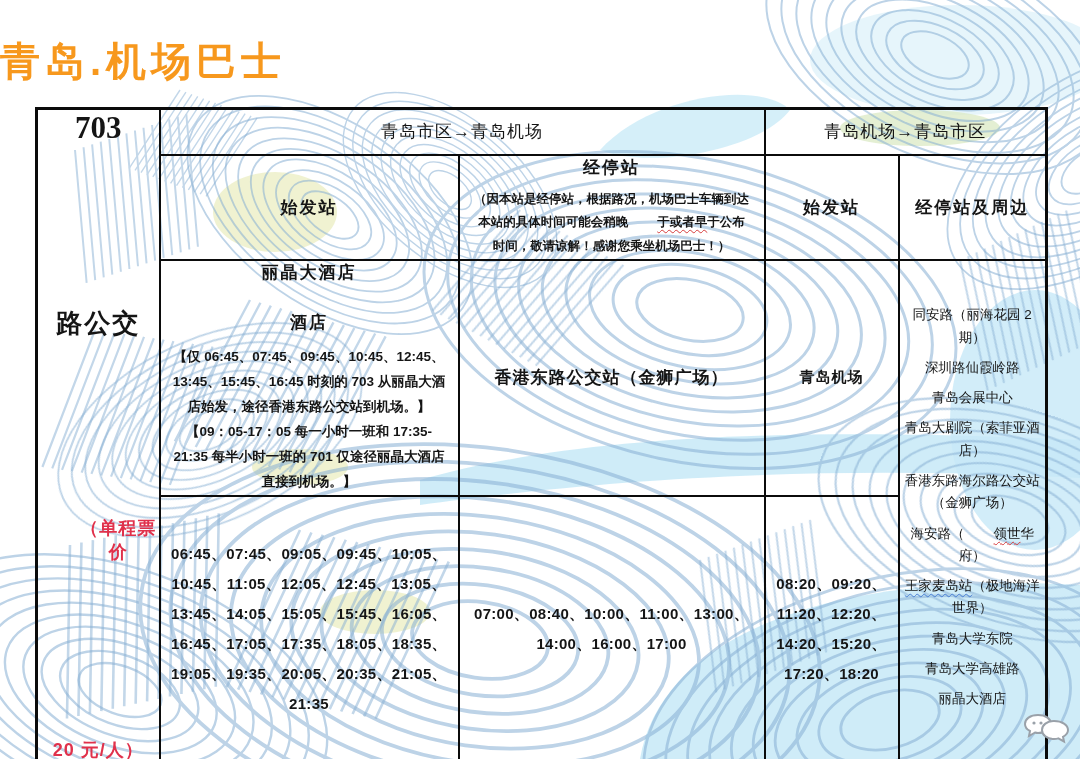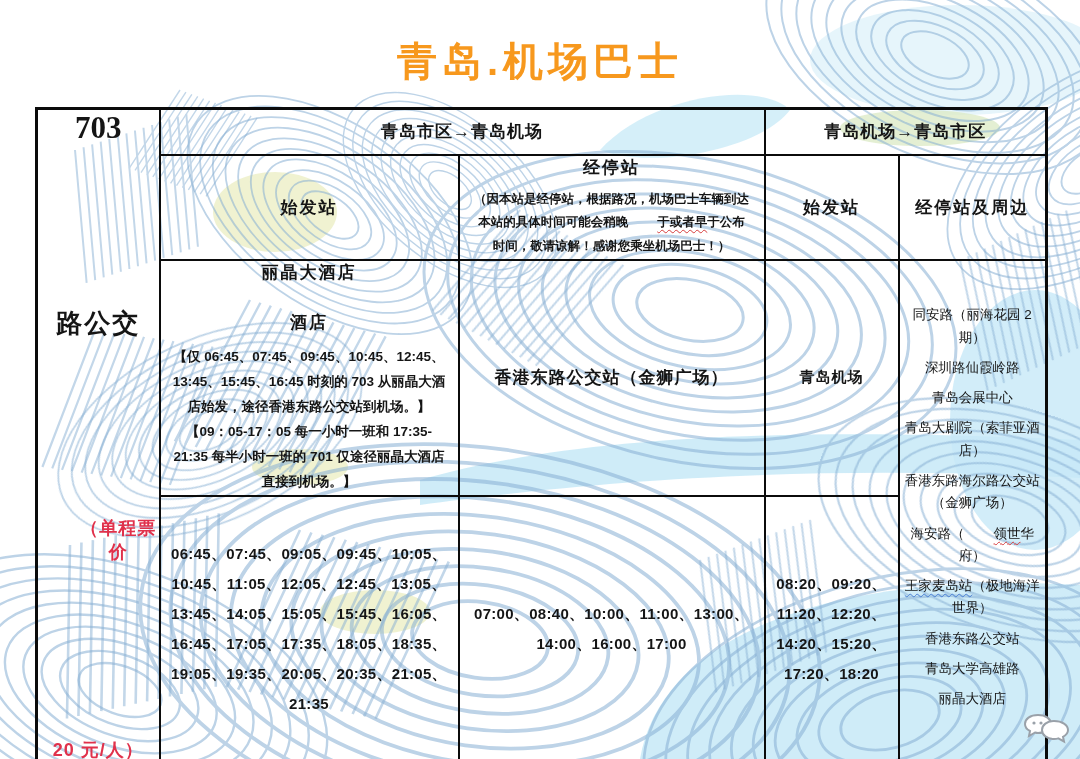--- a/index.html
+++ b/index.html
@@ -4,38 +4,38 @@
 <style>
   html,body{margin:0;padding:0;background:#ffffff;}
   body{
     width:1080px;height:759px;position:relative;overflow:hidden;
     font-family:"Liberation Sans","DejaVu Sans",sans-serif;color:#151515;
   }
   
   .bg{position:absolute;left:0;top:0;z-index:0;}
   
   .page-title{
-    position:absolute;top:34px;left:0;width:100%;text-align:center;
+    position:absolute;top:34px;left:0;width:100%;text-align:left;
     font-size:40px;font-weight:bold;color:#F7981D;letter-spacing:5px;z-index:2;
   }
   
   table.timetable{
     position:absolute;left:35px;top:107px;width:1010px;height:590px;
     border-collapse:collapse;table-layout:fixed;z-index:1;background:transparent;
   }
   table.timetable td{border:2.5px solid #0b0b0b;padding:0;text-align:center;vertical-align:middle;}
   table.timetable{border:3px solid #0b0b0b;}
   .vcenter{display:flex;flex-direction:column;justify-content:space-between;height:100%;}
   
   .route-number{font-family:"Liberation Serif","DejaVu Serif",serif;font-size:31px;font-weight:bold;}
   .route-type{font-size:26px;font-weight:bold;margin-top:8px;letter-spacing:2px;}
   .fare-line{color:#E0314B;font-size:18px;font-weight:bold;margin-top:24px;letter-spacing:1px;padding-left:40px;}
   .fare-line2{color:#E0314B;font-size:18px;font-weight:bold;margin-top:22px;letter-spacing:1px;}
   
-  .dir-cell{font-size:17px;font-weight:bold;letter-spacing:1px;}
+  .dir-cell{font-size:17px;font-weight:normal;letter-spacing:1px;}
   .subhead-cell{vertical-align:top;padding-top:11px;}
   .subhead{font-size:17px;font-weight:bold;letter-spacing:2px;}
   .stop-note{font-size:12.5px;font-weight:bold;line-height:1.9;margin-top:9px;padding:0 14px;text-align:center;}
   
   .hotel-cell{vertical-align:top;padding-top:9px;}
   .hotel-line1,.hotel-line2{font-size:17px;font-weight:bold;letter-spacing:2px;}
   .hotel-line2{margin-top:27px;}
   .hotel-note{font-size:13.5px;font-weight:bold;line-height:1.85;margin-top:11px;padding:0 11px;text-align:center;}
   .transit-cell{font-size:17px;font-weight:bold;letter-spacing:1px;padding:0 30px;}
   .airport-cell{font-size:15px;font-weight:bold;letter-spacing:1px;}
@@ -165,21 +165,21 @@
     <td class="transit-cell">香港东路公交站（金狮广场）</td>
     <td class="airport-cell">青岛机场</td>
     <td rowspan="2" class="stations-cell">
           <div class="station"><span>同安路（丽海花园 2 期）</span></div>
           <div class="station"><span>深圳路仙霞岭路</span></div>
           <div class="station"><span>青岛会展中心</span></div>
           <div class="station"><span>青岛大剧院（索菲亚酒店）</span></div>
           <div class="station"><span>香港东路海尔路公交站（金狮广场）</span></div>
           <div class="station"><span>海安路（</span><span class="red-squiggle">领世</span><span>华府）</span></div>
           <div class="station"><span class="blue-squiggle">王家麦岛站</span><span>（极地海洋世界）</span></div>
-          <div class="station"><span>香港东路公交站</span></div>
+          <div class="station"><span>青岛大学东院</span></div>
           <div class="station"><span>青岛大学高雄路</span></div>
           <div class="station"><span>丽晶大酒店</span></div>
         </td>
   </tr>
   <tr style="height:268px">
     <td class="times">06:45、07:45、09:05、09:45、10:05、10:45、11:05、12:05、12:45、13:05、13:45、14:05、15:05、15:45、16:05、16:45、17:05、17:35、18:05、18:35、19:05、19:35、20:05、20:35、21:05、21:35</td>
     <td class="times">07:00、08:40、10:00、11:00、13:00、14:00、16:00、17:00</td>
     <td class="times">08:20、09:20、11:20、12:20、14:20、15:20、17:20、18:20</td>
   </tr>
 </tbody>

